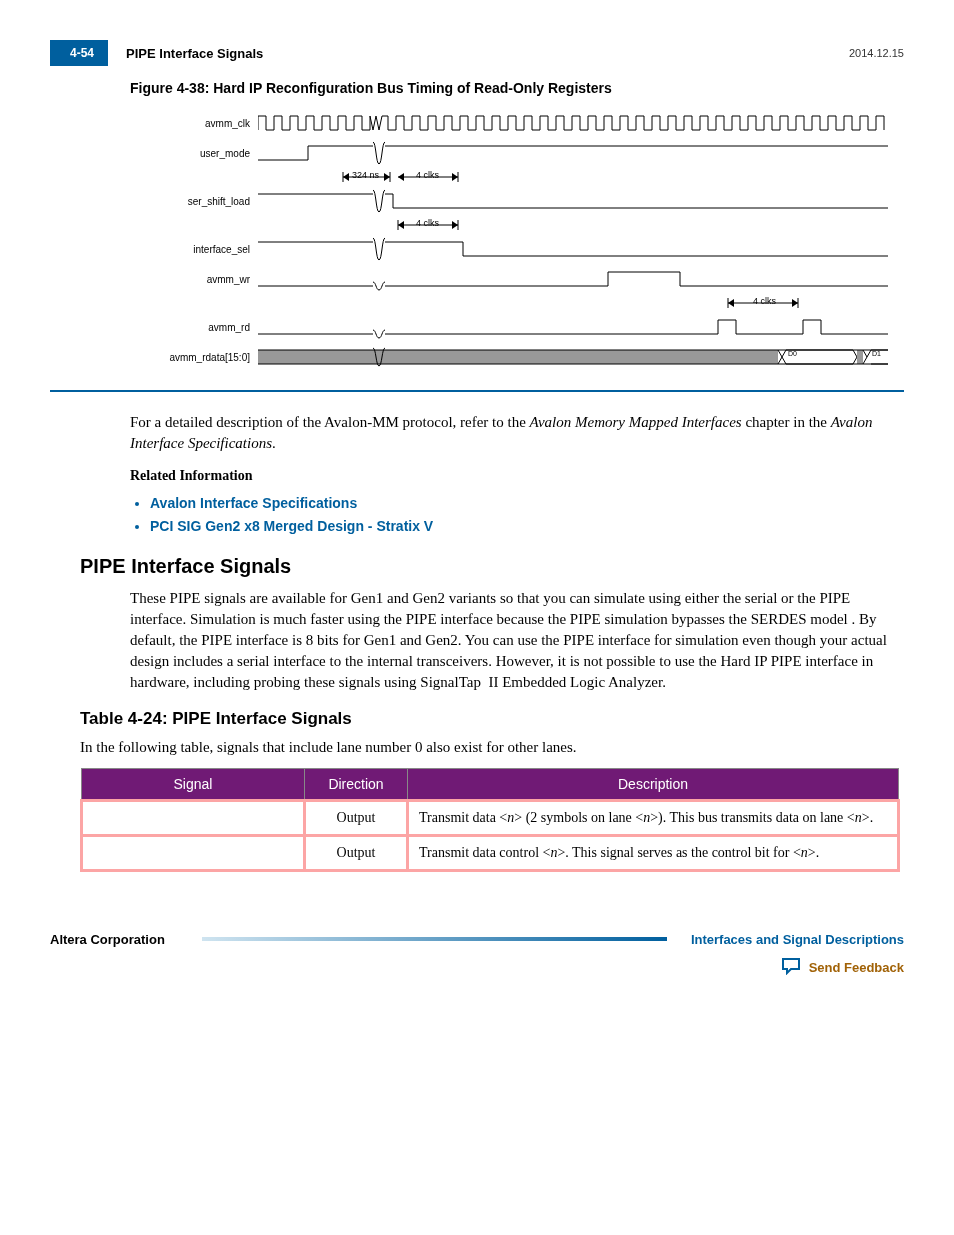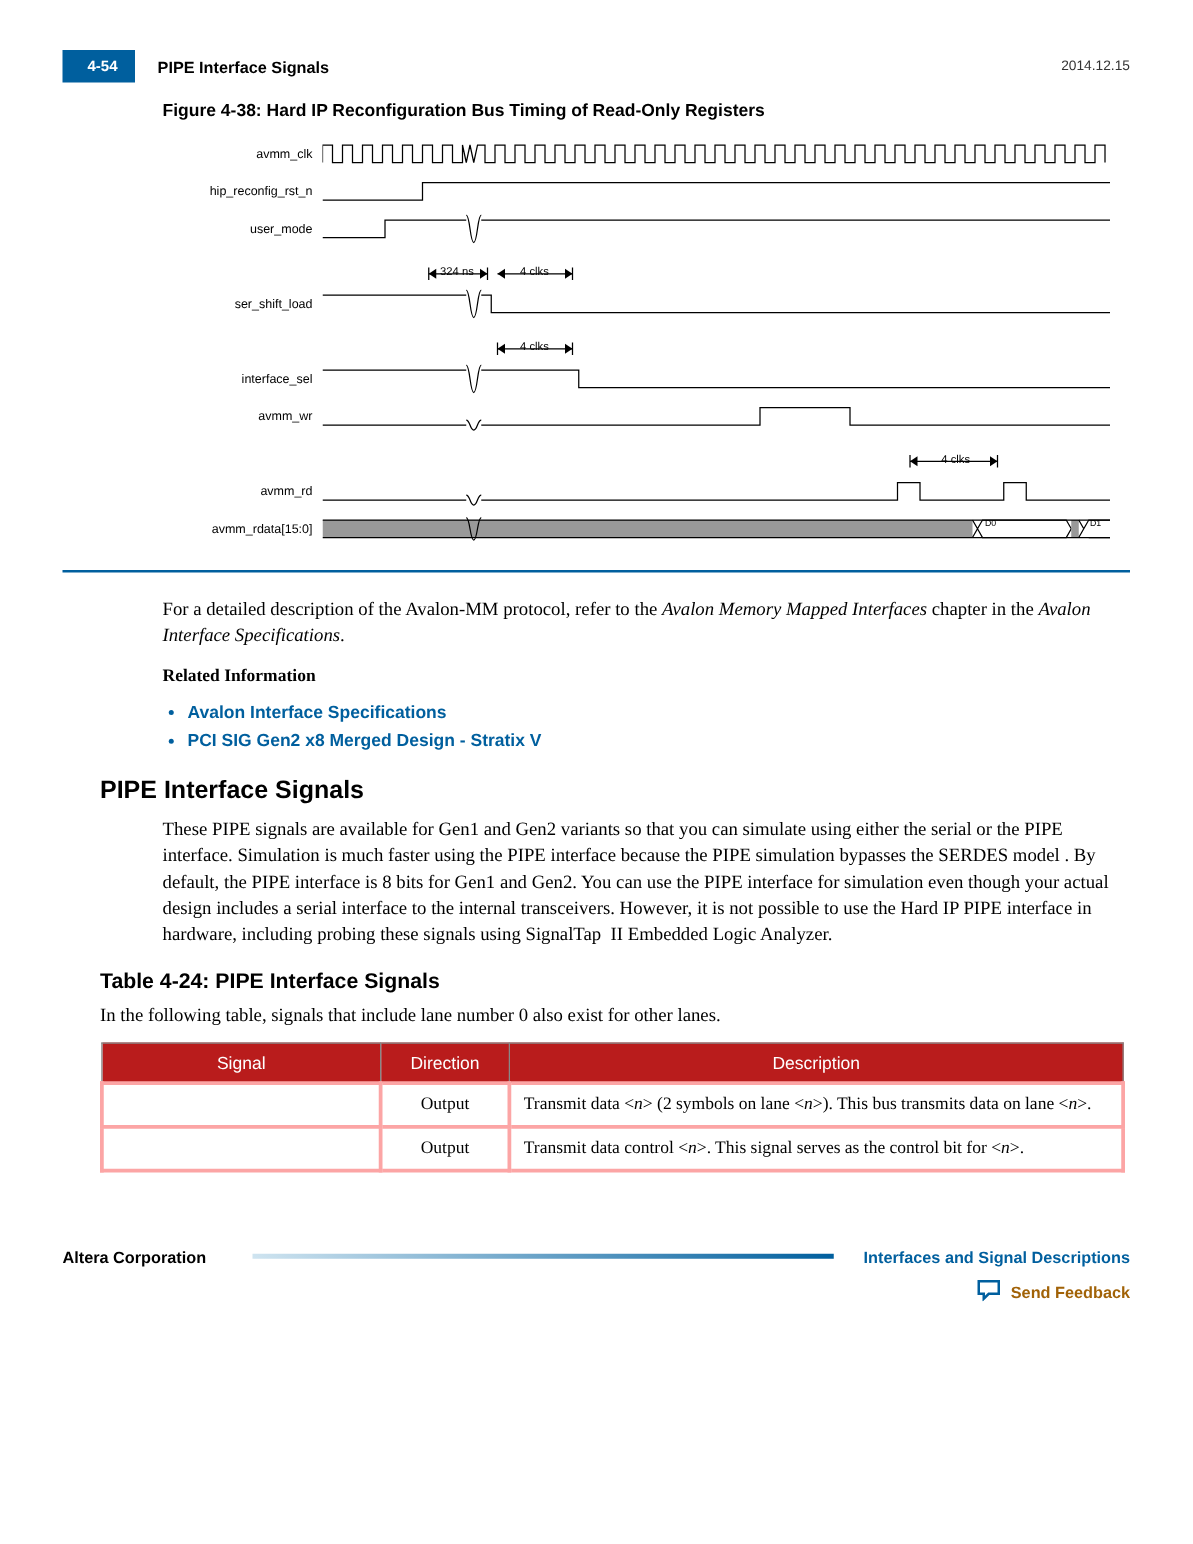--- a/index.html
+++ b/index.html
@@ -63,21 +63,20 @@
   }
   .signal-wave {
     flex: 1;
     position: relative;
     height: 30px;
   }
   .annotation-row {
     display:flex;
     align-items:flex-start;
     min-height:18px;
-    margin-top:12px;
   }
   .annotation-txt {
     font-family: Arial, sans-serif;
     font-size: 9px;
   }
   .hr {
     border: none;
     border-top: 2px solid #005f9e;
     margin: 18px 0 20px 0;
   }
@@ -121,21 +120,21 @@
     margin: 0 0 12px 30px;
     font-size: 15px;
   }
   table.signals {
     border-collapse: collapse;
     width: 820px;
     margin-left: 30px;
     font-size: 14px;
   }
   table.signals th {
-    background: #b91c1c;
+    background: #701a75;
     color: #fff;
     font-family: "Myriad Pro", Arial, sans-serif;
     font-weight: normal;
     padding: 7px 10px;
     border: 1px solid #888;
     text-align: center;
     font-size: 14px;
   }
   table.signals td {
     border: 3px solid #fca5a5;
@@ -196,28 +195,20 @@
 
   <div class="signal-row">
     <div class="signal-label">avmm_clk</div>
     <div class="signal-wave">
       <svg width="630" height="30" viewBox="0 0 630 30">
         <path d="M0 22 L0 8 L8 8 L8 22 L16 22 L16 8 L24 8 L24 22 L32 22 L32 8 L40 8 L40 22 L48 22 L48 8 L56 8 L56 22 L64 22 L64 8 L72 8 L72 22 L80 22 L80 8 L88 8 L88 22 L96 22 L96 8 L104 8 L104 22 L112 22 L112 8 L115 22 L118 8 L121 22 L124 8 L130 8 L130 22 L138 22 L138 8 L146 8 L146 22 L154 22 L154 8 L162 8 L162 22 L170 22 L170 8 L178 8 L178 22 L186 22 L186 8 L194 8 L194 22 L202 22 L202 8 L210 8 L210 22 L218 22 L218 8 L226 8 L226 22 L234 22 L234 8 L242 8 L242 22 L250 22 L250 8 L258 8 L258 22 L266 22 L266 8 L274 8 L274 22 L282 22 L282 8 L290 8 L290 22 L298 22 L298 8 L306 8 L306 22 L314 22 L314 8 L322 8 L322 22 L330 22 L330 8 L338 8 L338 22 L346 22 L346 8 L354 8 L354 22 L362 22 L362 8 L370 8 L370 22 L378 22 L378 8 L386 8 L386 22 L394 22 L394 8 L402 8 L402 22 L410 22 L410 8 L418 8 L418 22 L426 22 L426 8 L434 8 L434 22 L442 22 L442 8 L450 8 L450 22 L458 22 L458 8 L466 8 L466 22 L474 22 L474 8 L482 8 L482 22 L490 22 L490 8 L498 8 L498 22 L506 22 L506 8 L514 8 L514 22 L522 22 L522 8 L530 8 L530 22 L538 22 L538 8 L546 8 L546 22 L554 22 L554 8 L562 8 L562 22 L570 22 L570 8 L578 8 L578 22 L586 22 L586 8 L594 8 L594 22 L602 22 L602 8 L610 8 L610 22 L618 22 L618 8 L626 8 L626 22" fill="none" stroke="#000" stroke-width="1"></path>
       </svg>
     </div>
   </div>
 
-  <div class="signal-row">
-    <div class="signal-label">hip_reconfig_rst_n</div>
-    <div class="signal-wave">
-      <svg width="630" height="30">
-          <path d="M0 22 L80 22 L80 8 L630 8" fill="none" stroke="#000" stroke-width="1"></path>
-        </svg>
-    </div>
-  </div>
 
   <div class="signal-row">
     <div class="signal-label">user_mode</div>
     <div class="signal-wave">
       <svg width="630" height="30">
           <path d="M0 22 L50 22 L50 8 L115 8 M115 4 C118 4 118 26 121 26 M121 26 C124 26 124 4 127 4 M127 8 L630 8" fill="none" stroke="#000" stroke-width="1"></path>
         </svg>
     </div>
   </div>
 

